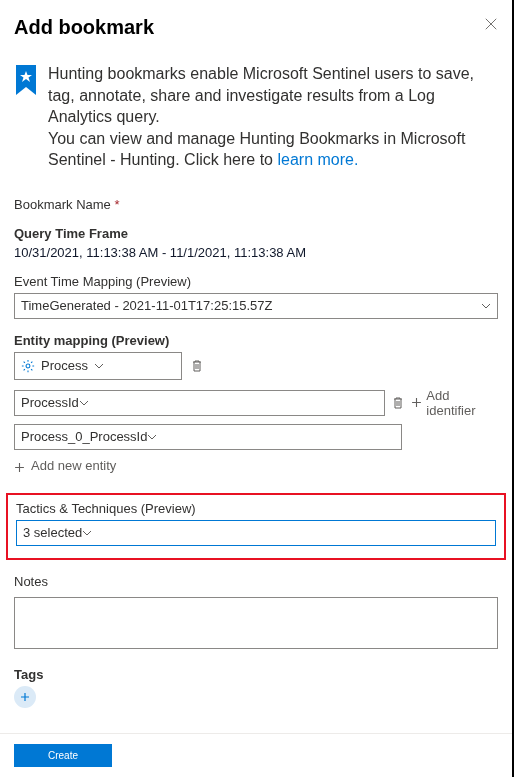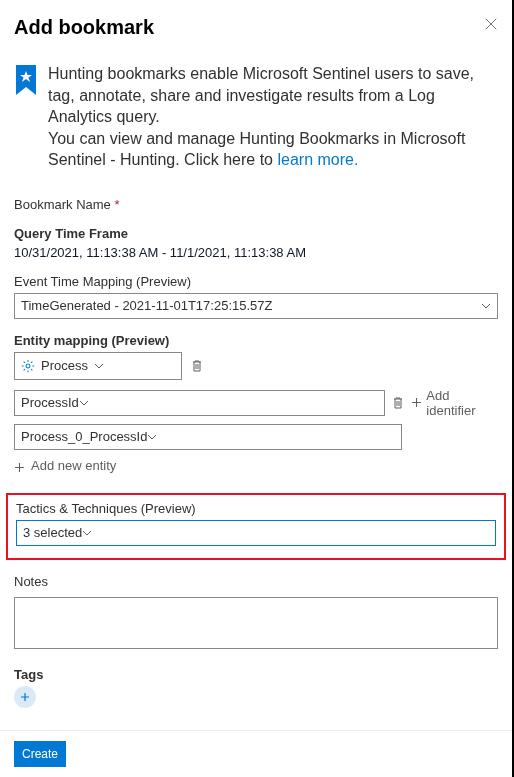--- a/index.html
+++ b/index.html
@@ -31,21 +31,21 @@
     .identifier-select { width: 388px; height: 26px; border: 1px solid #8a8886; padding: 2px 20px 2px 6px; font-size: 13px; display: flex; align-items: center; position: relative; cursor: pointer; background: #fff; }
     .add-identifier { display: flex; align-items: center; gap: 4px; font-size: 13px; color: #605e5c; cursor: pointer; }
     .plus-icon svg { width: 11px; height: 11px; display: block; }
     .add-entity { display: flex; align-items: flex-end; gap: 6px; font-size: 13px; color: #605e5c; cursor: pointer; margin-top: 8px; margin-bottom: 20px; }
     .highlight-box { border: 2px solid #e81123; padding: 6px 8px 12px 8px; margin: 0 -8px 14px -8px; }
     .tactics-select { width: 100%; height: 26px; border: 1px solid #0078d4; padding: 2px 20px 2px 6px; font-size: 13px; display: flex; align-items: center; position: relative; cursor: pointer; background: #fff; }
     .tag-add { width: 22px; height: 22px; border-radius: 50%; background: #dbeaf7; display: flex; align-items: center; justify-content: center; cursor: pointer; margin-top: 4px; }
     .tag-add svg { width: 10px; height: 10px; }
     .notes-area { width: 100%; height: 52px; border: 1px solid #8a8886; margin-top: 4px; resize: none; font-size: 13px; padding: 4px; background: #fff; }
     .footer { position: absolute; bottom: 0; left: 0; right: 0; border-top: 1px solid #edebe9; padding: 10px 14px; background: #fff; }
-    .create-btn { background: #0078d4; color: #fff; border: none; padding: 6px 8px; font-size: 12px; cursor: pointer; }
+    .create-btn { background: #0078d4; color: #fff; border: none; padding: 6px 34px; font-size: 10px; cursor: pointer; }
   </style>
 </head>
 <body>
 
 <div class="panel">
   <div class="header">
     <div class="title">Add bookmark</div>
     <div class="close-x">
       <svg viewBox="0 0 16 16" width="14" height="14">
           <path d="M2 2 L14 14 M14 2 L2 14" stroke="#605e5c" stroke-width="1" fill="none"></path>

